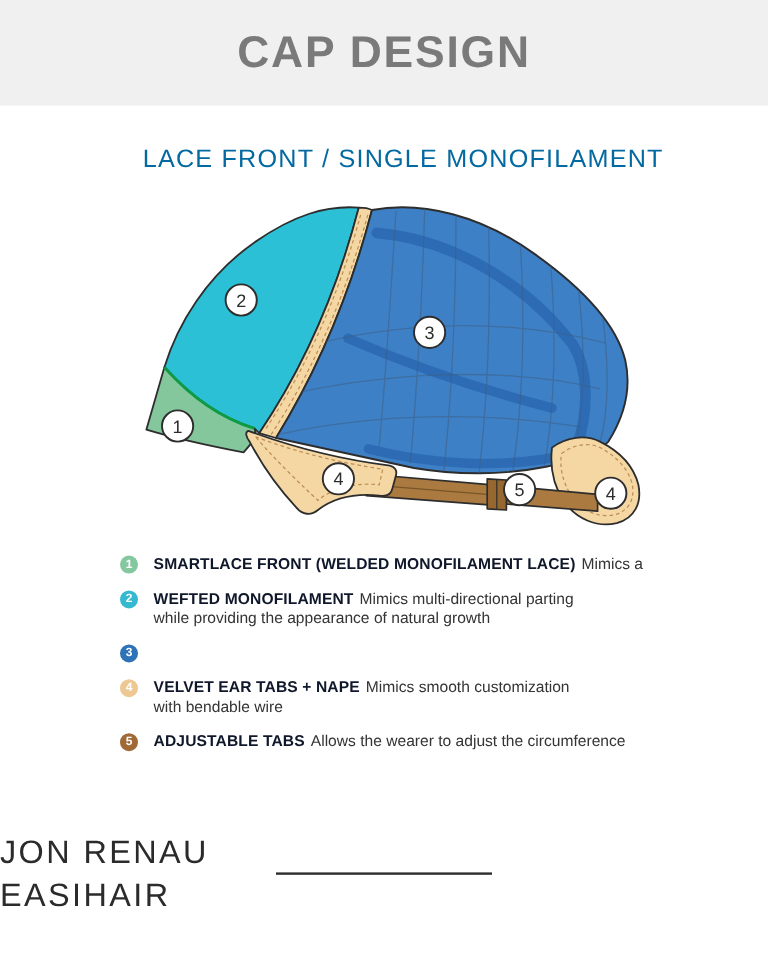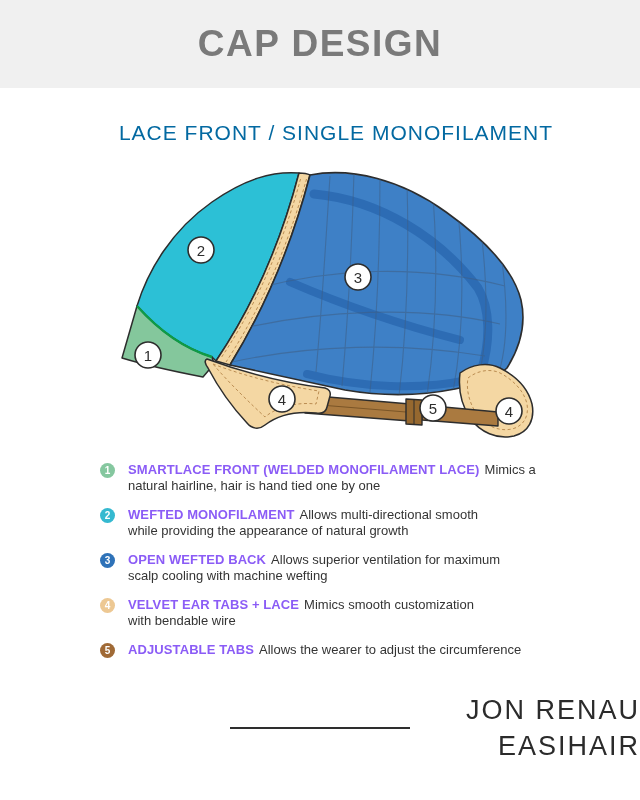--- a/index.html
+++ b/index.html
@@ -14,24 +14,24 @@
   
   .cap{position:absolute;left:100px;top:158px;width:440px;height:285px;}
   .cap text{font-family:"Liberation Sans",sans-serif;}
   
   .legend{position:absolute;left:100px;top:462px;width:470px;}
   .legend-item{display:flex;align-items:flex-start;margin-bottom:13px;}
   .badge{flex:0 0 15px;width:15px;height:15px;border-radius:50%;margin:1px 13px 0 0;
          color:#fff;font-size:10px;font-weight:bold;text-align:center;line-height:15px;}
   .ltext{margin:0;font-size:13px;line-height:16px;color:#343434;}
   .ltext .line{display:block;}
-  .ltext b{color:#8b5cf6;letter-spacing:.1px;}
+  .ltext b{color:#0f172a;letter-spacing:.1px;}
   .ltext .d1{margin-left:5px;}
   
-  .logo{position:absolute;left:0;top:696px;width:640px;text-align:right;color:#2b2b2b;}
+  .logo{position:absolute;left:0;top:696px;width:640px;text-align:left;color:#2b2b2b;}
   .logo .l1,.logo .l2{font-size:27px;line-height:29px;letter-spacing:2px;}
   .logo .rule{width:180px;height:2px;background:#2e2e2e;margin:2px auto 3px auto;}
 </style>
 </head>
 <body>
 
 <div class="page">
 
   <header class="band">
     <h1>CAP DESIGN</h1>
@@ -129,44 +129,39 @@
       </g>
     </g>
   </svg>
 
   <div class="legend">
 
     <div class="legend-item">
       <span class="badge" style="background: rgb(133, 199, 159);">1</span>
       <p class="ltext">
         <span class="line"><b>SMARTLACE FRONT (WELDED MONOFILAMENT LACE)</b><span class="d1">Mimics a</span></span>
-        <span class="line">natural hairline, hair is hand tied one by one</span>
       </p>
     </div>
 
     <div class="legend-item">
       <span class="badge" style="background: rgb(53, 185, 208);">2</span>
       <p class="ltext">
-        <span class="line"><b>WEFTED MONOFILAMENT</b><span class="d1">Allows multi-directional smooth</span></span>
+        <span class="line"><b>WEFTED MONOFILAMENT</b><span class="d1">Mimics multi-directional parting</span></span>
         <span class="line">while providing the appearance of natural growth</span>
       </p>
     </div>
 
     <div class="legend-item">
       <span class="badge" style="background: rgb(46, 114, 184);">3</span>
-      <p class="ltext">
-        <span class="line"><b>OPEN WEFTED BACK</b><span class="d1">Allows superior ventilation for maximum</span></span>
-        <span class="line">scalp cooling  with machine wefting</span>
-      </p>
     </div>
 
     <div class="legend-item">
       <span class="badge" style="background: rgb(237, 200, 147);">4</span>
       <p class="ltext">
-        <span class="line"><b>VELVET EAR TABS + LACE</b><span class="d1">Mimics smooth customization</span></span>
+        <span class="line"><b>VELVET EAR TABS + NAPE</b><span class="d1">Mimics smooth customization</span></span>
         <span class="line">with bendable wire</span>
       </p>
     </div>
 
     <div class="legend-item">
       <span class="badge" style="background: rgb(160, 106, 54);">5</span>
       <p class="ltext">
         <span class="line"><b>ADJUSTABLE TABS</b><span class="d1">Allows the wearer to adjust the circumference</span></span>
         <span class="line"></span>
       </p>

